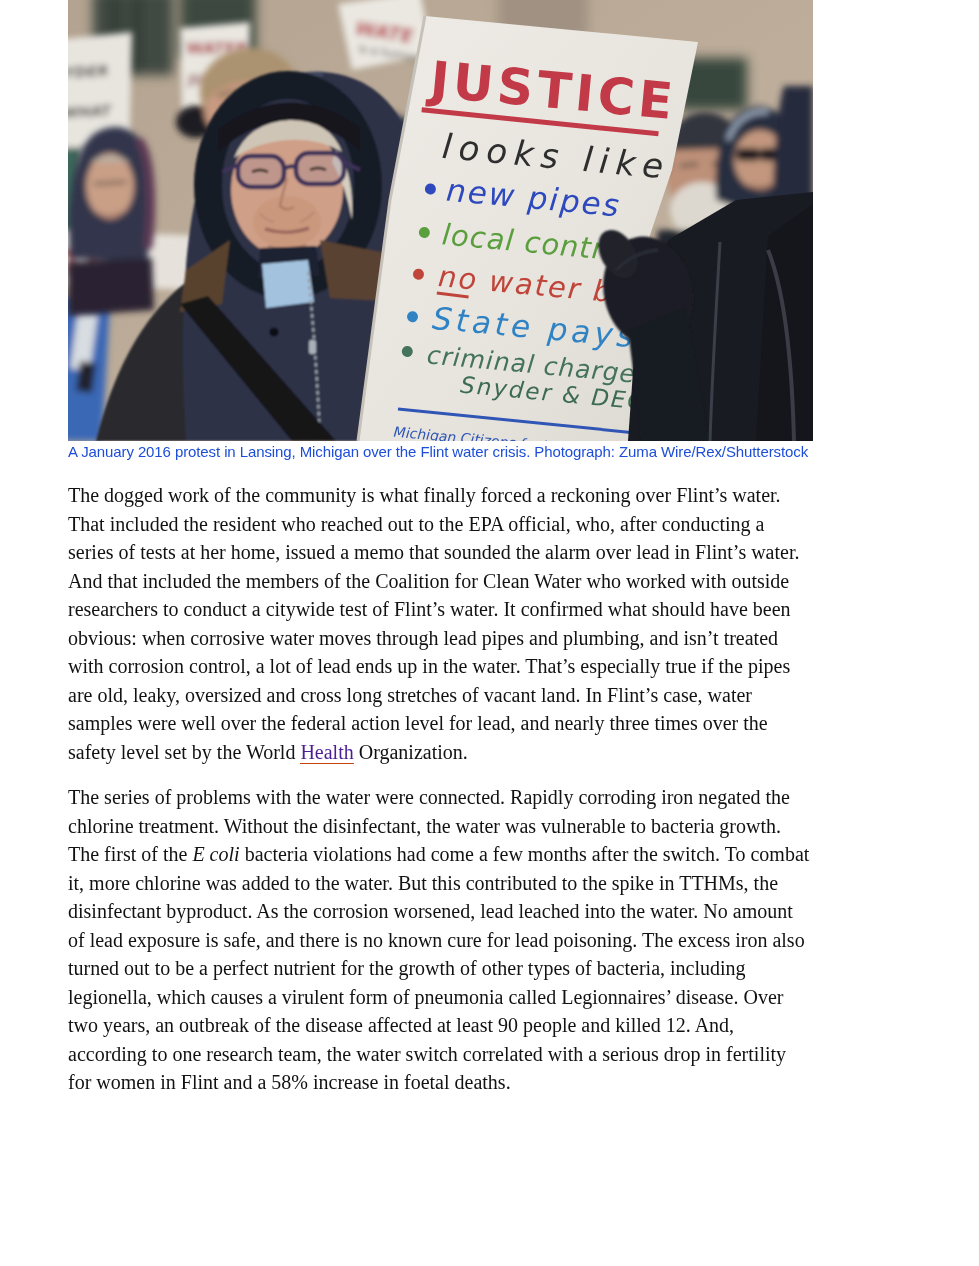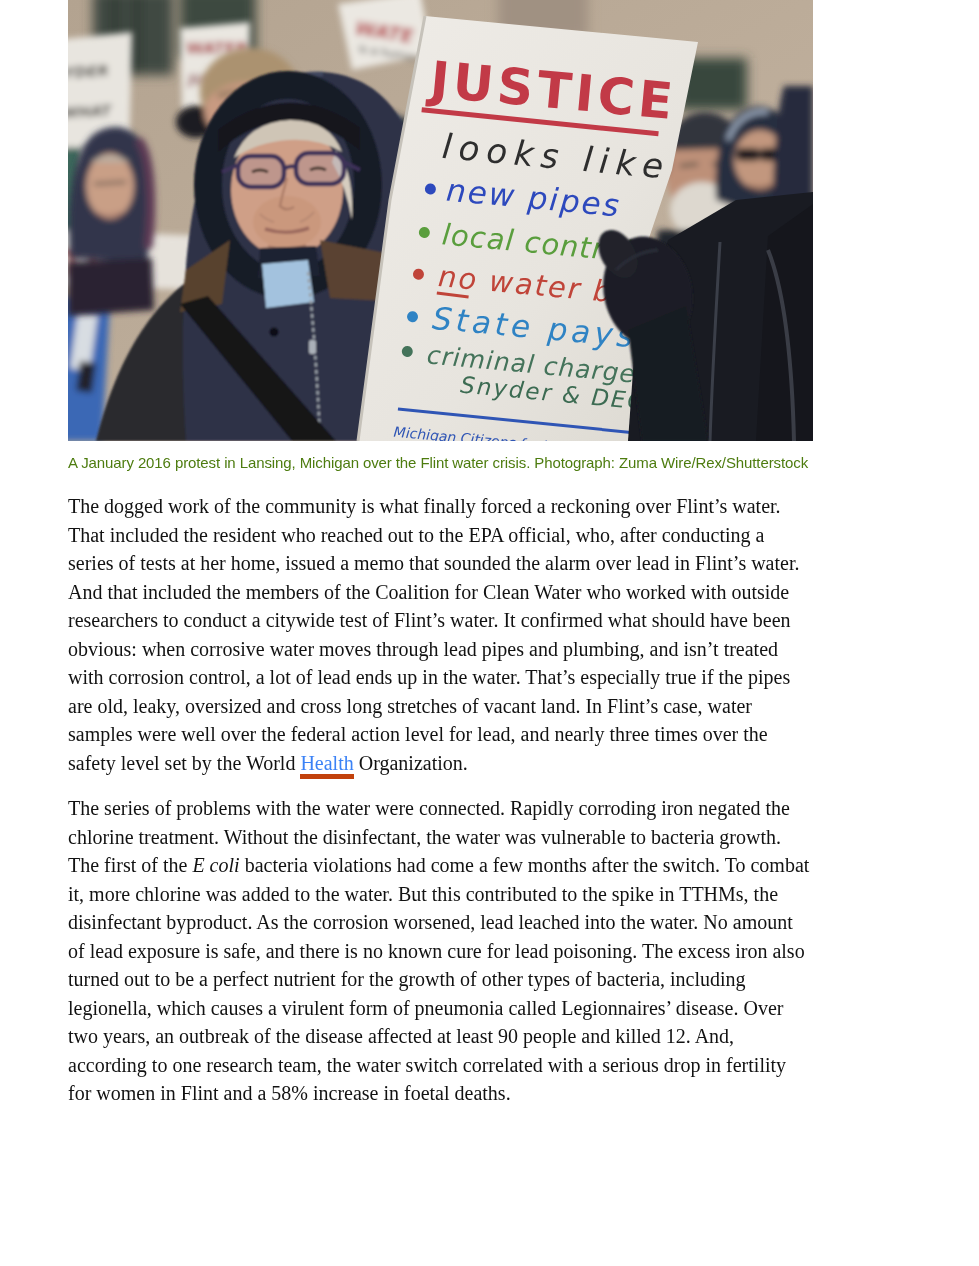--- a/index.html
+++ b/index.html
@@ -3,26 +3,26 @@
 <meta charset="utf-8">
 <style>
   html,body{margin:0;padding:0;background:#ffffff;}
   body{width:979px;font-family:"Liberation Serif",serif;color:#121212;}
   .container{padding-left:68px;width:745px;}
   .photo-wrap{width:745px;height:441px;overflow:hidden;background:#b5a694;}
   .photo-wrap svg{display:block;}
   figure{margin:0;}
   figcaption{
     font-family:"Liberation Sans",sans-serif;
-    font-size:15px;line-height:1.4;color:#4d7c0f;
-    padding-top:11px;letter-spacing:-0.1px;
+    font-size:15px;line-height:1.4;color:#1d4ed8;
+    letter-spacing:-0.1px;
   }
   .article-body{margin-top:19px;font-size:20px;line-height:28.5px;}
   .article-body p{margin:0 0 17px 0;}
-  a.health-link{color:#3b82f6;text-decoration:none;border-bottom:5px solid #c2410c;cursor:pointer;}
+  a.health-link{color:#4c1d95;text-decoration:none;border-bottom:1px solid #c2410c;cursor:pointer;}
   em{}
   .sign-text{font-family:"DejaVu Sans",sans-serif;}
 </style>
 </head>
 <body>
 
 <div class="container">
 
   <figure>
     <div class="photo-wrap">

